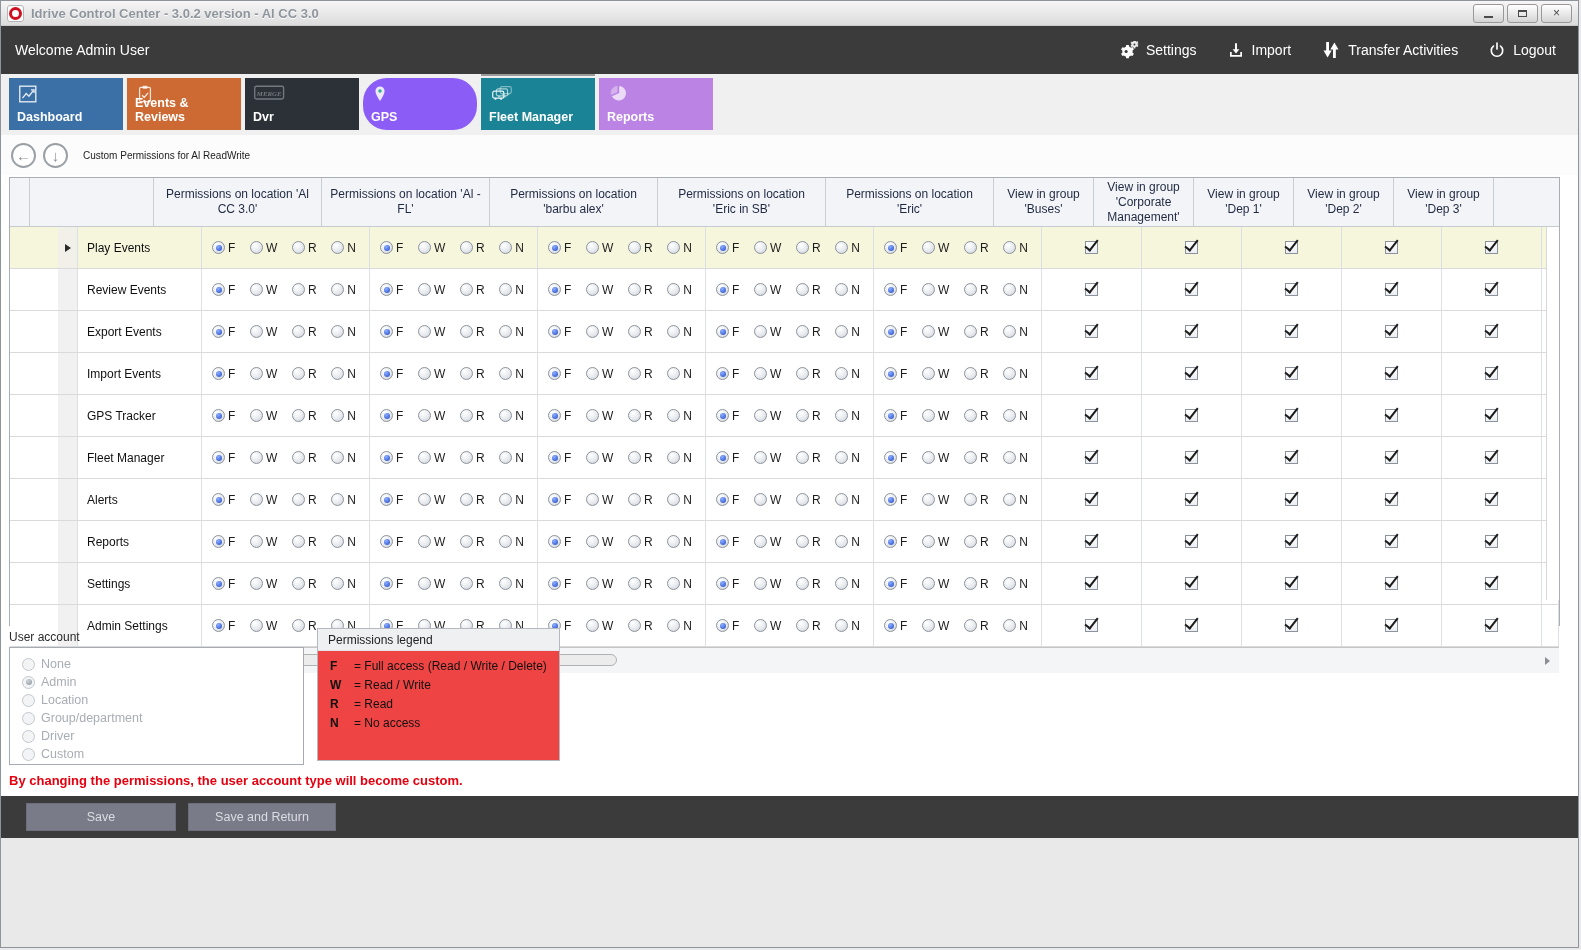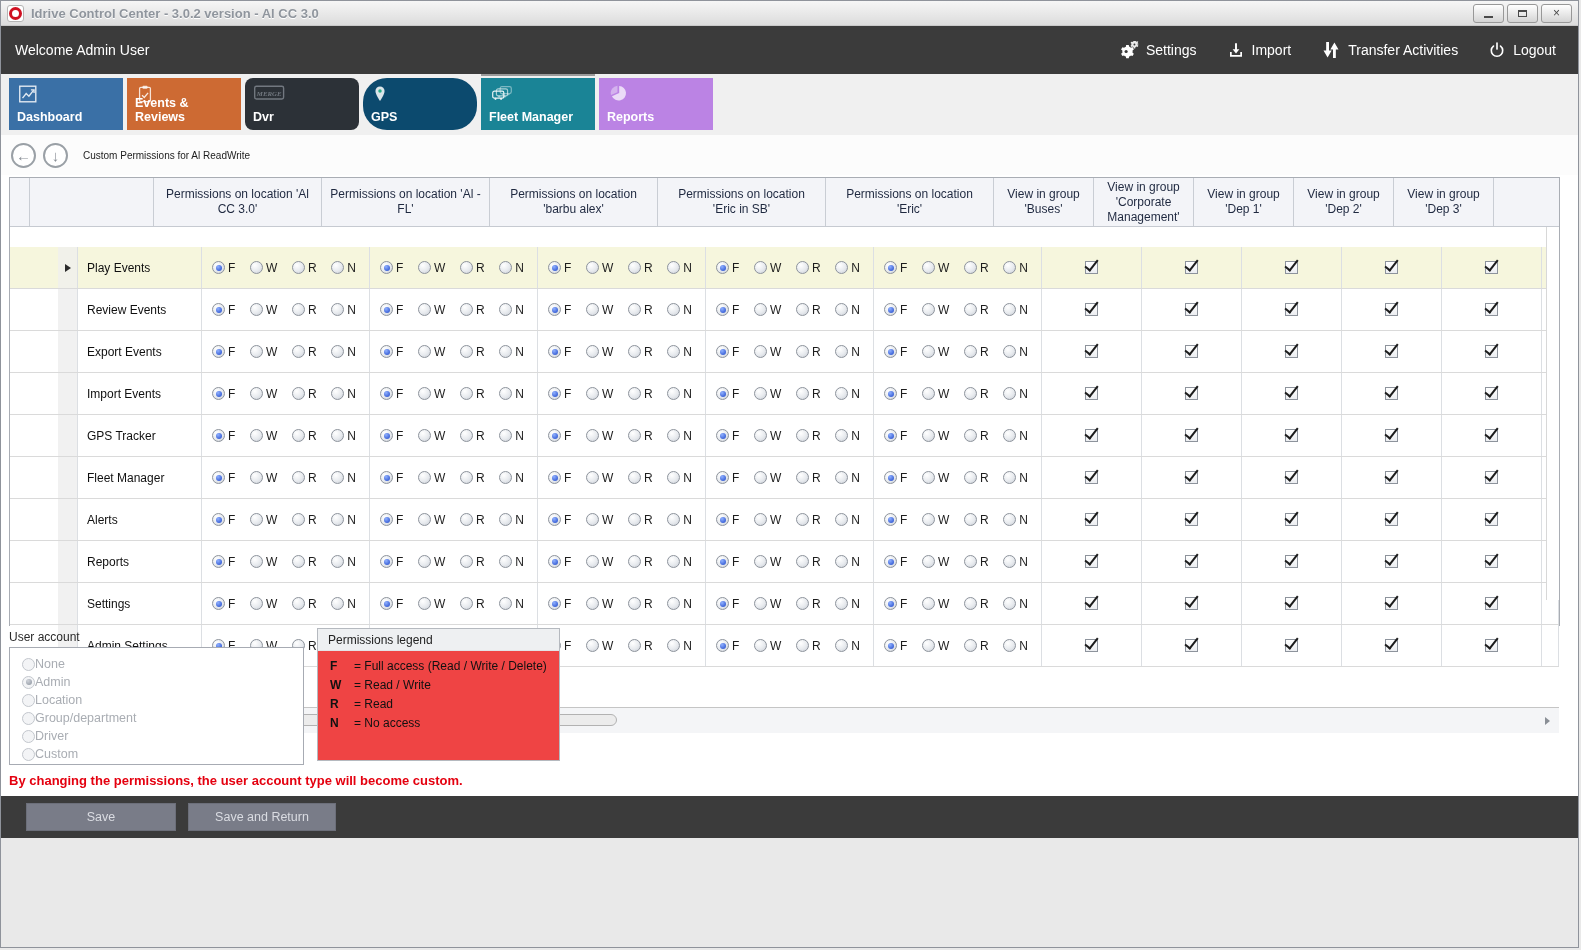--- a/index.html
+++ b/index.html
@@ -30,21 +30,21 @@
   .tab.active::before{content:'';position:absolute;left:0;right:0;top:-4px;height:2px;background:#9a9a9a;}
   .tab svg{opacity:.95;}
 
   
   .subheader{height:40px;background:#fcfcfc;display:flex;align-items:center;gap:7px;padding-left:10px;flex:0 0 auto;}
   .circle-btn{width:25px;height:25px;border-radius:50%;border:2px solid #9aa0a6;color:#8a9097;display:flex;align-items:center;justify-content:center;font-size:15px;box-sizing:border-box;background:#fff;}
   .subheader-title{font-size:10px;color:#1c1c1c;margin-left:8px;}
 
   
   .gridwrap{padding:2px 8px 0 8px;flex:0 0 auto;}
-  .grid{width:1551px;height:449px;border:1px solid #a9adb4;box-sizing:border-box;position:relative;display:flex;flex-direction:column;background:#fff;gap:20px;}
+  .grid{width:1551px;height:449px;border:1px solid #a9adb4;box-sizing:border-box;position:relative;display:flex;flex-direction:column;background:#fff;}
   .ghead{display:flex;height:48px;flex:0 0 auto;background:#f3f4f8;border-bottom:1px solid #c6cad1;}
   .hcell{border-right:1px solid #c9cdd4;box-sizing:border-box;display:flex;align-items:center;justify-content:center;text-align:center;font-size:12px;color:#1f2940;padding:2px 8px;line-height:1.25;}
   .col-ind{width:20px;flex:0 0 auto;padding:0;}
   .col-lbl{width:124px;flex:0 0 auto;}
   .col-perm{width:168px;flex:0 0 auto;}
   .col-view{width:100px;flex:0 0 auto;}
   .col-fill{flex:1;border-right:none;}
   .gbody{flex:0 0 auto;}
   .grow{display:flex;height:41px;border-bottom:1px solid #dadada;background:#fff;padding-left:48px;}
   .grow.active{background:#f6f6dd;}
@@ -74,21 +74,21 @@
   .vb{width:2px;height:9px;background:#3a465e;display:inline-block;}
   .rec-label{font-size:12.5px;color:#000000;margin:0 8px;}
   .scroll-arrow .tl,.scroll-arrow .tr{border-right-color:#8a8f96;border-left-color:#8a8f96;border-top-width:4px;border-bottom-width:4px;}
   .hscroll{flex:1;height:13px;margin:0 5px;position:relative;}
   .hthumb{position:absolute;left:2px;top:0;width:360px;height:12px;border-radius:7px;background:#ececec;border:1px solid #b2b2b2;box-sizing:border-box;}
 
   
   .panels{position:relative;height:138px;margin:2px 8px 0 8px;flex:0 0 auto;}
   .ua-label{font-size:12px;color:#2a2a2a;padding:2px 0 3px 0;}
   .ua-box{width:295px;height:118px;border:1px solid #a7abb3;background:#fff;box-sizing:border-box;padding:7px 12px;}
-  .ua-opt{display:flex;align-items:center;height:18px;}
+  .ua-opt{display:flex;align-items:center;gap:6px;height:18px;}
   .ua-lbl{font-size:12.5px;color:#a9adb3;}
   .legend{position:absolute;left:308px;top:0;width:243px;height:133px;border:1px solid #b5b9bf;background:#ef4444;box-sizing:border-box;}
   .legend-title{font-size:12px;color:#222;background:#eef0f2;padding:4px 10px 3px 10px;border-bottom:1px solid #e2e4e7;}
   .legend-body{padding:8px 12px;}
   .lg-row{display:flex;margin-bottom:5px;}
   .lg-key{width:24px;font-size:12px;font-weight:bold;color:#111;}
   .lg-desc{font-size:12px;color:#111;}
 
   .warning{margin:7px 8px 0 8px;font-size:13px;font-weight:bold;color:#e4000f;flex:0 0 auto;}
 
@@ -178,30 +178,30 @@
     <div class="tab" style="background: rgb(205, 106, 51);">
       <span>
         <svg width="20" height="22" viewBox="0 0 24 24">
           <rect x="5.5" y="4" width="13" height="17" rx="1.5" fill="none" stroke="#fff" stroke-width="1.5" opacity=".85"></rect>
           <rect x="9" y="2.2" width="6" height="3.6" rx="1" fill="#fff" opacity=".85"></rect>
           <path d="M8.5 13.5l2.6 2.6 4.6-5.4" fill="none" stroke="#fff" stroke-width="1.6" opacity=".9"></path>
         </svg>
       </span>
       <span class="tlabel">Events &amp; Reviews</span>
     </div>
-    <div class="tab" style="background: rgb(44, 49, 55); border-radius: 8px;">
+    <div class="tab" style="background: rgb(44, 49, 55);">
       <span>
         <svg width="34" height="20" viewBox="0 0 40 22">
           <rect x="2" y="3" width="34" height="15" rx="2" fill="none" stroke="#767c84" stroke-width="1.6"></rect>
           <text x="19" y="14" text-anchor="middle" font-size="8" font-style="italic" font-weight="bold" fill="#767c84" font-family="Liberation Serif, serif">MERGE</text>
         </svg>
       </span>
       <span class="tlabel">Dvr</span>
     </div>
-    <div class="tab" style="background: #0c4a6e; border-radius: 24px;">
+    <div class="tab" style="background: #8b5cf6; border-radius: 24px;">
       <span>
         <svg width="18" height="22" viewBox="0 0 24 24">
           <path d="M12 2c-3.4 0-6.1 2.7-6.1 6 0 4.4 6.1 13.4 6.1 13.4S18.1 12.4 18.1 8c0-3.3-2.7-6-6.1-6z" fill="#fff" opacity=".9"></path>
           <circle cx="12" cy="8.1" r="2.3" fill="#2cb488"></circle>
         </svg>
       </span>
       <span class="tlabel">GPS</span>
     </div>
     <div class="tab active" style="background: rgb(26, 132, 150);">
       <span>

